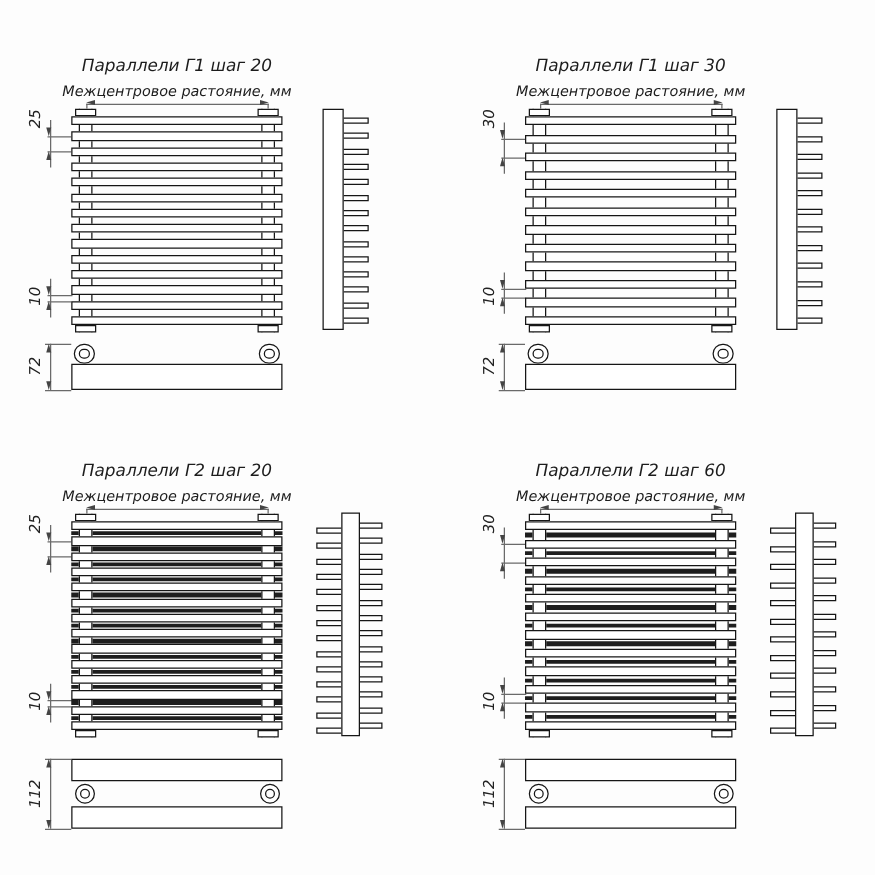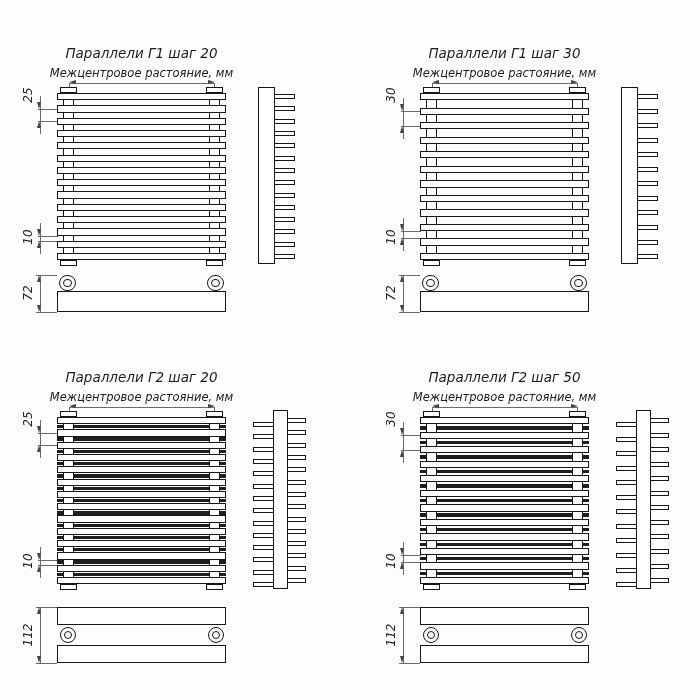--- a/index.html
+++ b/index.html
@@ -291,21 +291,21 @@
         <div class="thin" style="left: 40px; top: 283px; width: 1px; height: 55.5px;"></div>
         <div class="ar ar-u" style="left: 37.4px; top: 283px; width: 0px; height: 0px;"></div>
         <div class="ar ar-d" style="left: 37.4px; top: 331.5px; width: 0px; height: 0px;"></div>
       </div>
     <div class="lbl pitch">25</div>
     <div class="lbl gap">10</div>
     <div class="lbl depth">112</div>
   </section>
 
   <section class="panel g2" style="left: 363px; top: 324px;">
-    <div class="title">Параллели Г2 шаг 50</div>
+    <div class="title">Параллели Г2 шаг 60</div>
     <div class="subtitle">Межцентровое растояние, мм</div>
     <div class="front">
         <div class="tab" style="left: 3px; top: 2px; width: 17px; height: 6px;"></div>
         <div class="tab" style="left: 149px; top: 2px; width: 17px; height: 6px;"></div>
         <div class="tab" style="left: 3px; top: 175.2px; width: 17px; height: 6px;"></div>
         <div class="tab" style="left: 149px; top: 175.2px; width: 17px; height: 6px;"></div>
         <div class="colstrip" style="left: 6px; top: 2px; width: 11px; height: 179.2px;"></div>
         <div class="colstrip" style="left: 151.5px; top: 2px; width: 11px; height: 179.2px;"></div>
         <div class="tube" style="left: 0px; top: 8px; width: 169px; height: 7.3px;"></div>
         <div class="tube" style="left: 0px; top: 22.5364px; width: 169px; height: 7.3px;"></div>

